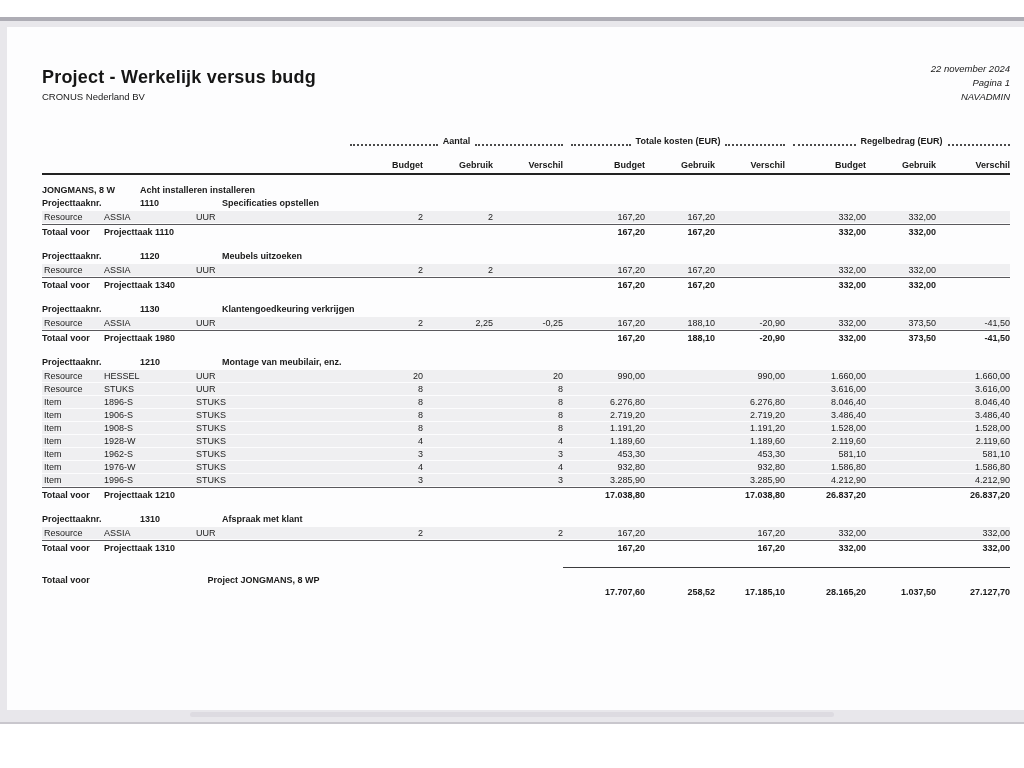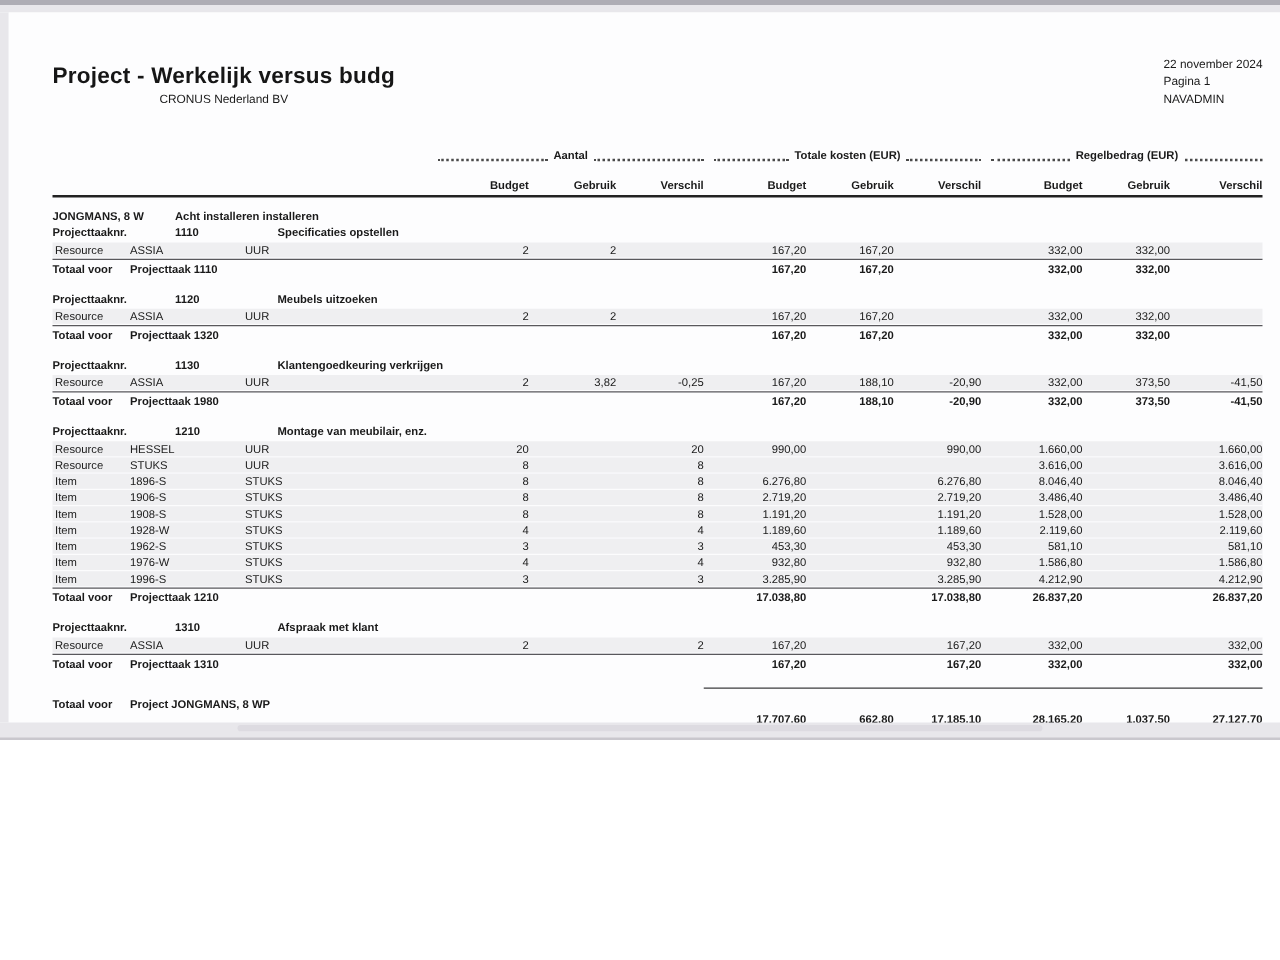--- a/index.html
+++ b/index.html
@@ -1,31 +1,31 @@
 <!DOCTYPE html>
 <html><head>
 <meta charset="utf-8">
 <style>
   * { margin:0; padding:0; box-sizing:border-box; }
   html,body { width:1024px; height:768px; font-family:"Liberation Sans", sans-serif; background:#fff; }
-  .screen { position:relative; width:1024px; height:592px; background:#fdfdfe; overflow:hidden; color:#1a1a1a; }
+  .screen { position:relative; width:1024px; height:707px; background:#fdfdfe; overflow:hidden; color:#1a1a1a;margin-top:17px; }
 
   .topbar     { position:absolute; top:0; left:0; right:0; height:4px; background:#aeadb5; }
   .topstrip   { position:absolute; top:4px; left:0; right:0; height:6px; background:#e8e7eb; }
   .leftgutter { position:absolute; top:10px; left:0; width:7px; bottom:14px; background:#e8e7eb; }
   .bottomstrip{ position:absolute; bottom:0; left:0; right:0; height:14px; background:#e8e7eb; }
   .bottomline { position:absolute; bottom:0; left:0; right:0; height:2px; background:#c9c7cd; }
   .bottomshadow { position:absolute; bottom:7px; left:190px; right:190px; height:5px; background:#dddbe1; border-radius:3px; }
 
   .page { position:absolute; top:10px; left:7px; right:0; bottom:14px; background:#fdfdfe; padding:35px 14px 0 35px; }
 
   .report-header { display:flex; justify-content:space-between; margin-bottom:30px; }
   .hdr-left h1 { font-size:18px; font-weight:bold; letter-spacing:0.2px; margin-top:5px; color:#161616; }
-  .company { font-size:9.5px; margin-top:3px;text-align:center; }
-  .hdr-right { text-align:left; font-size:9.5px; line-height:14px; }
+  .company { font-size:9.5px; margin-top:3px; }
+  .hdr-right { text-align:right; font-size:9.5px; line-height:14px;font-style:italic; }
 
   .table { width:968px; font-size:9px; }
   .grid-row { display:grid; grid-template-columns:62px 92px 96px 131px 70px 70px 82px 70px 70px 81px 70px 74px; align-items:end; }
   .num { text-align:right; white-space:nowrap; }
   .b { font-weight:bold; }
 
   .group-row { height:12px; margin-bottom:11px; }
   .gcell { display:flex; align-items:flex-end; height:12px; }
   .gcell .lead { flex:1; border-bottom:2px dotted #4a4a4a; height:10px; }
   .gcell .glabel { font-weight:bold; padding:0 5px; white-space:nowrap; }
@@ -44,21 +44,21 @@
   .task-row { height:13px; font-weight:bold; }
   .detail-row { background:#efeff1; height:13px; border-bottom:1px solid #fcfcfd; line-height:12px; }
   .detail-row .cell-type { padding-left:2px; }
   .total-row { height:14px; font-weight:bold; border-top:1px solid #59585c; padding-top:1px; line-height:12px; }
   .total-name { grid-column:2 / span 2; white-space:nowrap; overflow:visible; }
   .section { margin-bottom:13px; }
 
   .grand-block { margin-top:9px; }
   .grand-line-row .gline { grid-column:7 / -1; border-top:1px solid #3c3c3e; height:1px; }
   .grand-total-row { height:14px; font-weight:bold; padding-top:6px; line-height:12px; }
-  .grand-total-row .total-name { grid-column:2 / span 3; }
+  .grand-total-row .total-name { grid-column:2 / span 3;text-align:center; }
 </style>
 </head>
 <body>
 
 <div class="screen">
   <div class="topbar"></div>
   <div class="topstrip"></div>
   <div class="leftgutter"></div>
 
   <div class="page">
@@ -163,21 +163,21 @@
               <span class="num" style="grid-column: 6;"></span>
               <span class="num" style="grid-column: 7;">167,20</span>
               <span class="num" style="grid-column: 8;">167,20</span>
               <span class="num" style="grid-column: 9;"></span>
               <span class="num" style="grid-column: 10;">332,00</span>
               <span class="num" style="grid-column: 11;">332,00</span>
               <span class="num" style="grid-column: 12;"></span>
             </div>
             <div class="grid-row total-row">
               <span>Totaal voor</span>
-              <span class="total-name">Projecttaak 1320</span>
+              <span class="total-name">Projecttaak 1340</span>
               <span class="num" style="grid-column: 4;"></span>
               <span class="num" style="grid-column: 5;"></span>
               <span class="num" style="grid-column: 6;"></span>
               <span class="num" style="grid-column: 7;">167,20</span>
               <span class="num" style="grid-column: 8;">167,20</span>
               <span class="num" style="grid-column: 9;"></span>
               <span class="num" style="grid-column: 10;">332,00</span>
               <span class="num" style="grid-column: 11;">332,00</span>
               <span class="num" style="grid-column: 12;"></span>
             </div>
@@ -186,21 +186,21 @@
             <div class="flex-row task-row">
               <span class="w1">Projecttaaknr.</span>
               <span class="w2">1130</span>
               <span>Klantengoedkeuring verkrijgen</span>
             </div>
             <div class="grid-row detail-row">
               <span class="cell-type">Resource</span>
               <span>ASSIA</span>
               <span>UUR</span>
               <span class="num" style="grid-column: 4;">2</span>
-              <span class="num" style="grid-column: 5;">3,82</span>
+              <span class="num" style="grid-column: 5;">2,25</span>
               <span class="num" style="grid-column: 6;">-0,25</span>
               <span class="num" style="grid-column: 7;">167,20</span>
               <span class="num" style="grid-column: 8;">188,10</span>
               <span class="num" style="grid-column: 9;">-20,90</span>
               <span class="num" style="grid-column: 10;">332,00</span>
               <span class="num" style="grid-column: 11;">373,50</span>
               <span class="num" style="grid-column: 12;">-41,50</span>
             </div>
             <div class="grid-row total-row">
               <span>Totaal voor</span>
@@ -402,21 +402,21 @@
         <div class="grid-row grand-line-row">
           <div class="gline"></div>
         </div>
         <div class="grid-row grand-total-row" id="grand-row">
             <span>Totaal voor</span>
             <span class="total-name">Project JONGMANS, 8 WP</span>
             <span class="num" style="grid-column: 4;"></span>
             <span class="num" style="grid-column: 5;"></span>
             <span class="num" style="grid-column: 6;"></span>
             <span class="num" style="grid-column: 7;">17.707,60</span>
-            <span class="num" style="grid-column: 8;">662,80</span>
+            <span class="num" style="grid-column: 8;">258,52</span>
             <span class="num" style="grid-column: 9;">17.185,10</span>
             <span class="num" style="grid-column: 10;">28.165,20</span>
             <span class="num" style="grid-column: 11;">1.037,50</span>
             <span class="num" style="grid-column: 12;">27.127,70</span>
           </div>
       </div>
 
     </div>
   </div>
 

